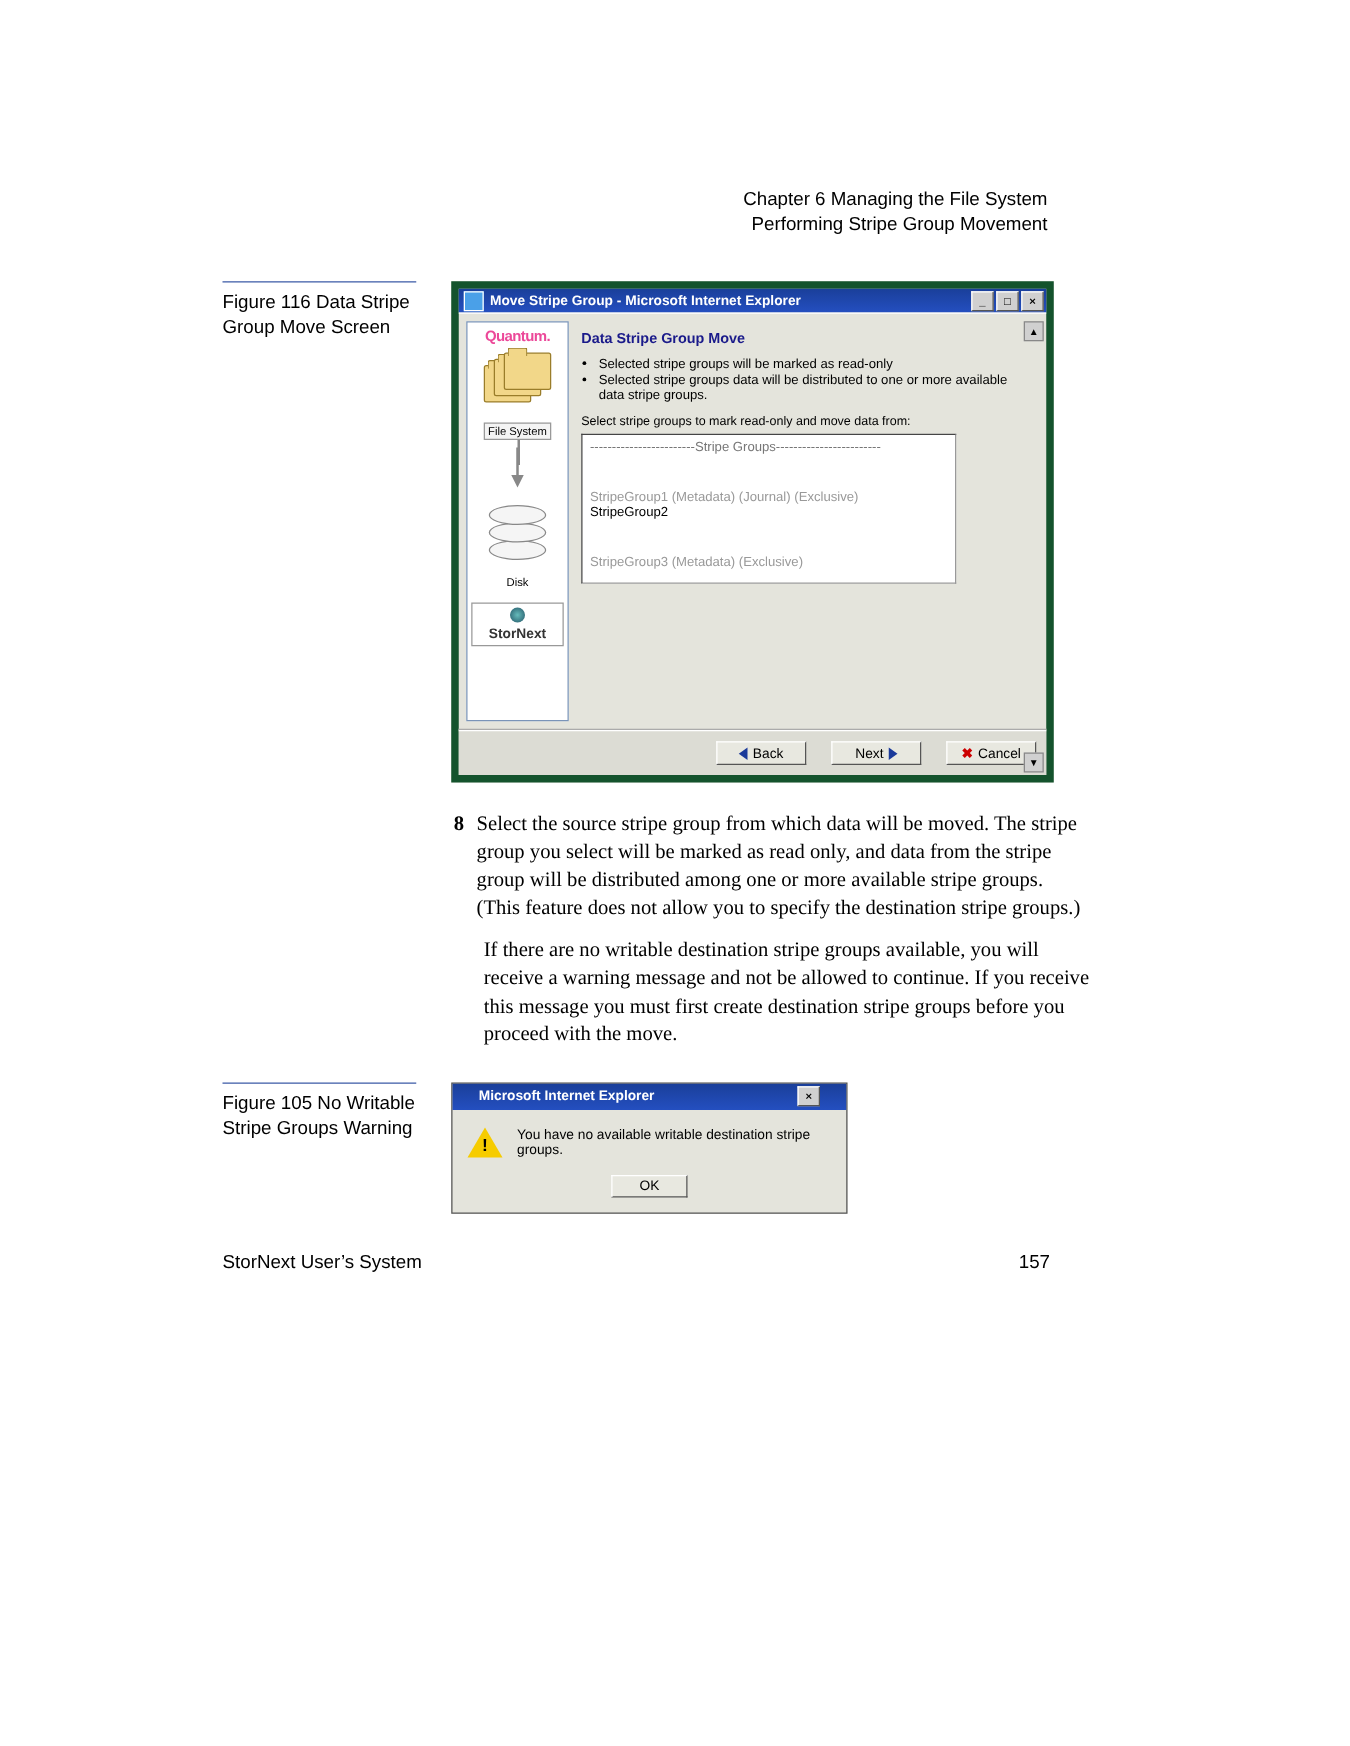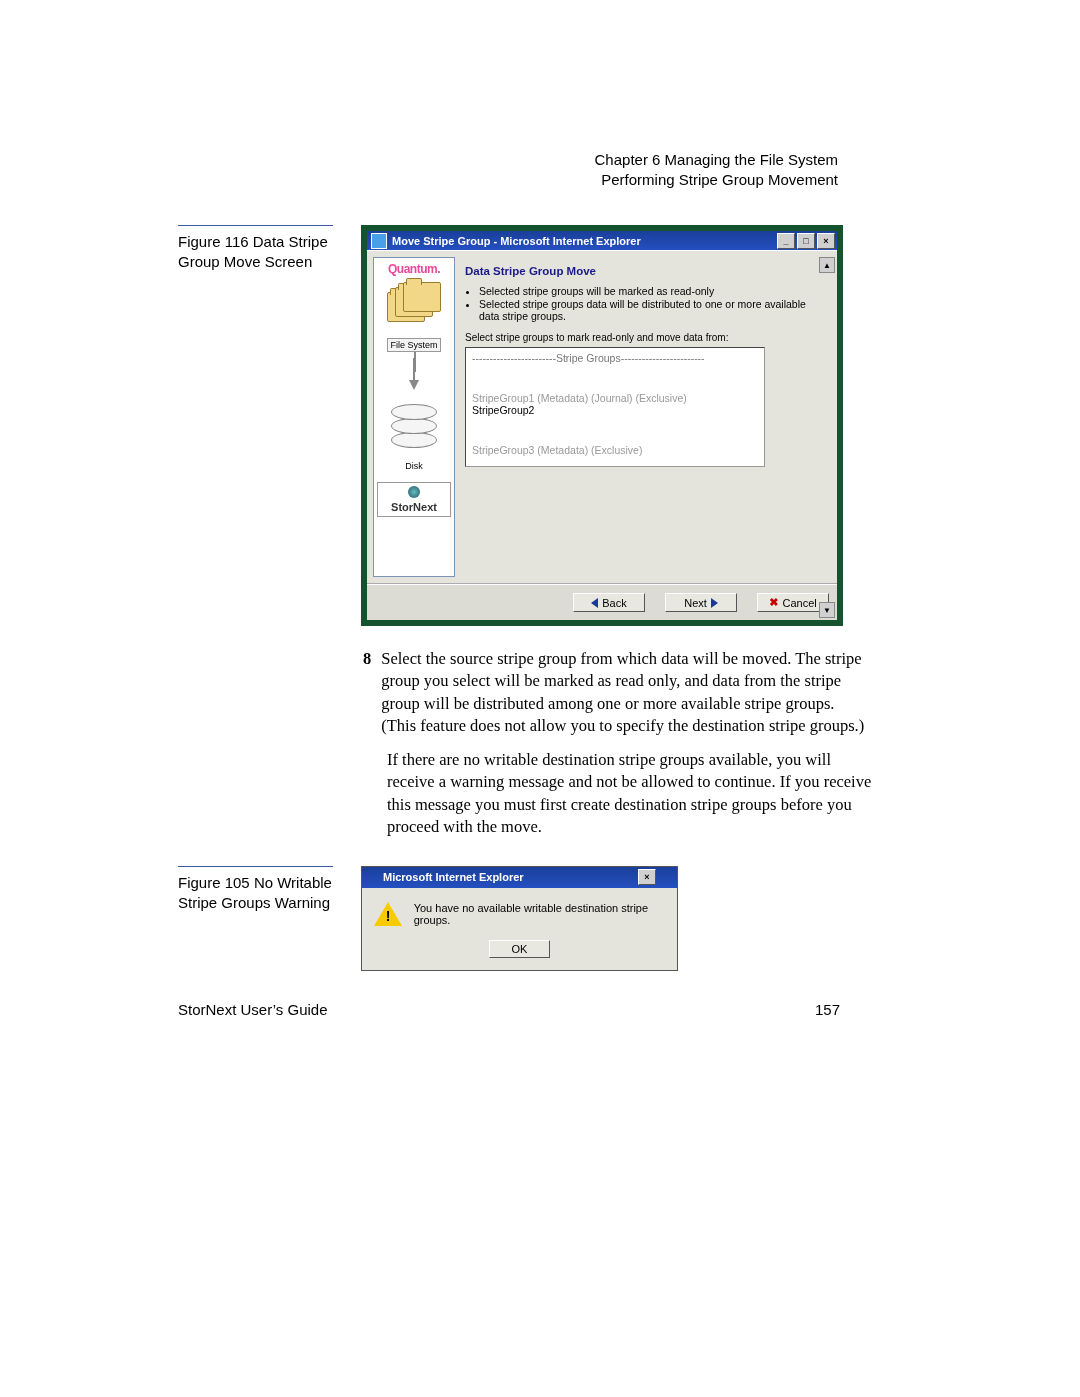--- a/index.html
+++ b/index.html
@@ -333,17 +333,17 @@
           <div>You have no available writable destination stripe groups.</div>
         </div>
         <div class="mfoot">
           <button class="okbtn">OK</button>
         </div>
       </div>
     </div>
   </div>
 
   <div class="page-footer">
-    <span>StorNext User’s Guide</span>
+    <span>StorNext User’s System</span>
     <span>157</span>
   </div>
 
 </div>
 
 </body></html>

